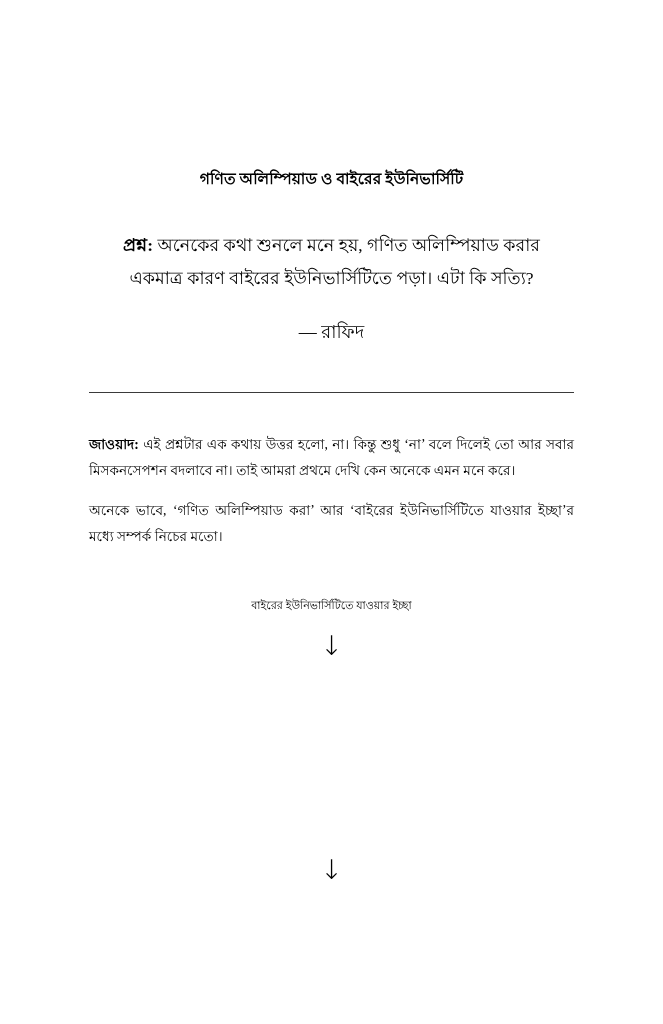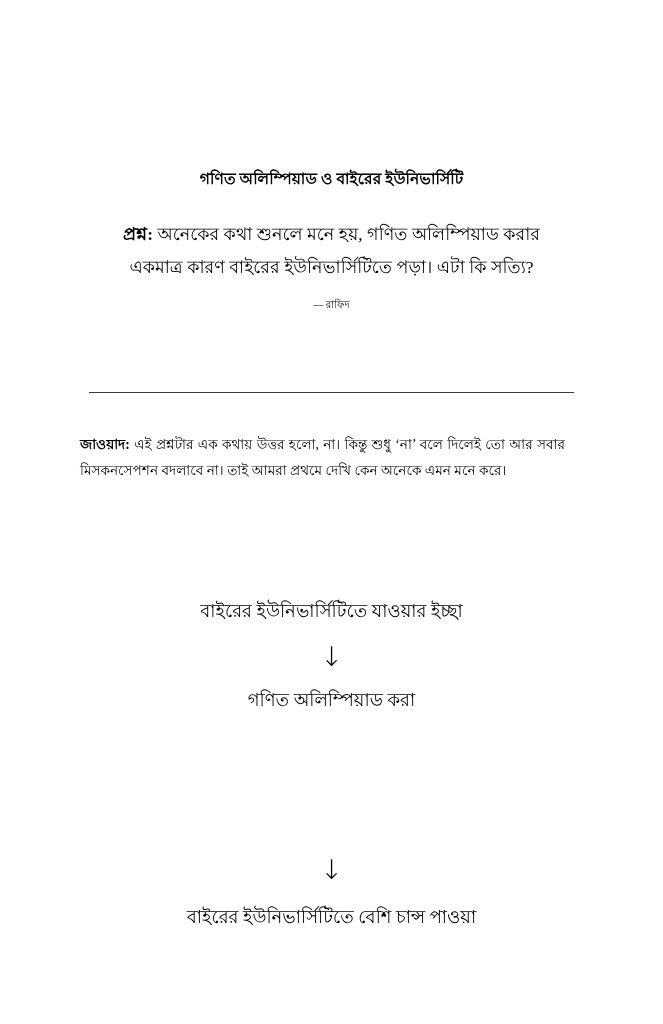--- a/index.html
+++ b/index.html
@@ -34,58 +34,58 @@
     padding-top: 168px;
     text-align: center;
     font-size: 15.5px;
     font-weight: 700;
     line-height: 1.45;
     letter-spacing: 0.1px;
   }
 
   
   .question-block {
-    margin: 0;
+    margin: 11px;
     padding-top: 28px;
     text-align: center;
     font-size: 17.5px;
     line-height: 1.85;
     letter-spacing: 0.05px;
     padding-left: 14px;
     padding-right: 14px;
   }
   .question-label {
     font-weight: 700;
   }
 
   .attribution {
     margin: 0;
     padding-top: 14px;
     text-align: center;
-    font-size: 10px;
+    font-size: 18px;
     line-height: 1.5;
   }
 
   
   .divider {
     margin: 0;
     border: none;
     border-top: 1.2px solid #3a3a3a;
     width: 100%;
     position: absolute;
     left: 89px;
     right: 89px;
     top: 392px;
     width: 485px;
   }
 
   
   .answer-area {
     position: absolute;
-    left: 80px;
+    left: 89px;
     top: 432px;
     width: 485px;
   }
   .body-par {
     margin: 0 0 14px 0;
     font-size: 13.6px;
     line-height: 1.92;
     text-align: justify;
     text-justify: inter-word;
     letter-spacing: 0.02px;
@@ -93,21 +93,21 @@
   .answer-label {
     font-weight: 700;
   }
 
   
   .flow {
     width: 485px;
     text-align: center;
   }
   .flow-node {
-    font-size: 18px;
+    font-size: 11px;
     line-height: 1.6;
     letter-spacing: 0.02px;
   }
   .flow-arrow {
     font-size: 27px;
     line-height: 1;
     font-family: "DejaVu Sans", "Liberation Sans", sans-serif;
     font-weight: 300;
     color: #000;
   }
@@ -141,27 +141,26 @@
 
   <hr class="divider">
 
   <div class="answer-area">
 
     <p class="body-par">
       <span class="answer-label">জাওয়াদ:</span>
       <span>এই প্রশ্নটার এক কথায় উত্তর হলো, না। কিন্তু শুধু ‘না’ বলে দিলেই তো আর সবার মিসকনসেপশন বদলাবে না। তাই আমরা প্রথমে দেখি কেন অনেকে এমন মনে করে।</span>
     </p>
 
+    <p class="body-par">অনেকে ভাবে, ‘গণিত অলিম্পিয়াড করা’ আর ‘বাইরের ইউনিভার্সিটিতে যাওয়ার ইচ্ছা’র মধ্যে সম্পর্ক নিচের মতো।</p>
   </div>
 
   <div class="flow" id="flow-one">
     <div class="flow-node">বাইরের ইউনিভার্সিটিতে যাওয়ার ইচ্ছা</div>
     <div class="flow-arrow">↓</div>
-    <div class="flow-node">গণিত অলিম্পিয়াড করা</div>
   </div>
 
 
   <div class="flow" id="flow-two">
     <div class="flow-arrow">↓</div>
-    <div class="flow-node">বাইরের ইউনিভার্সিটিতে বেশি চান্স পাওয়া</div>
   </div>
 
 </div>
 
 </body></html>

